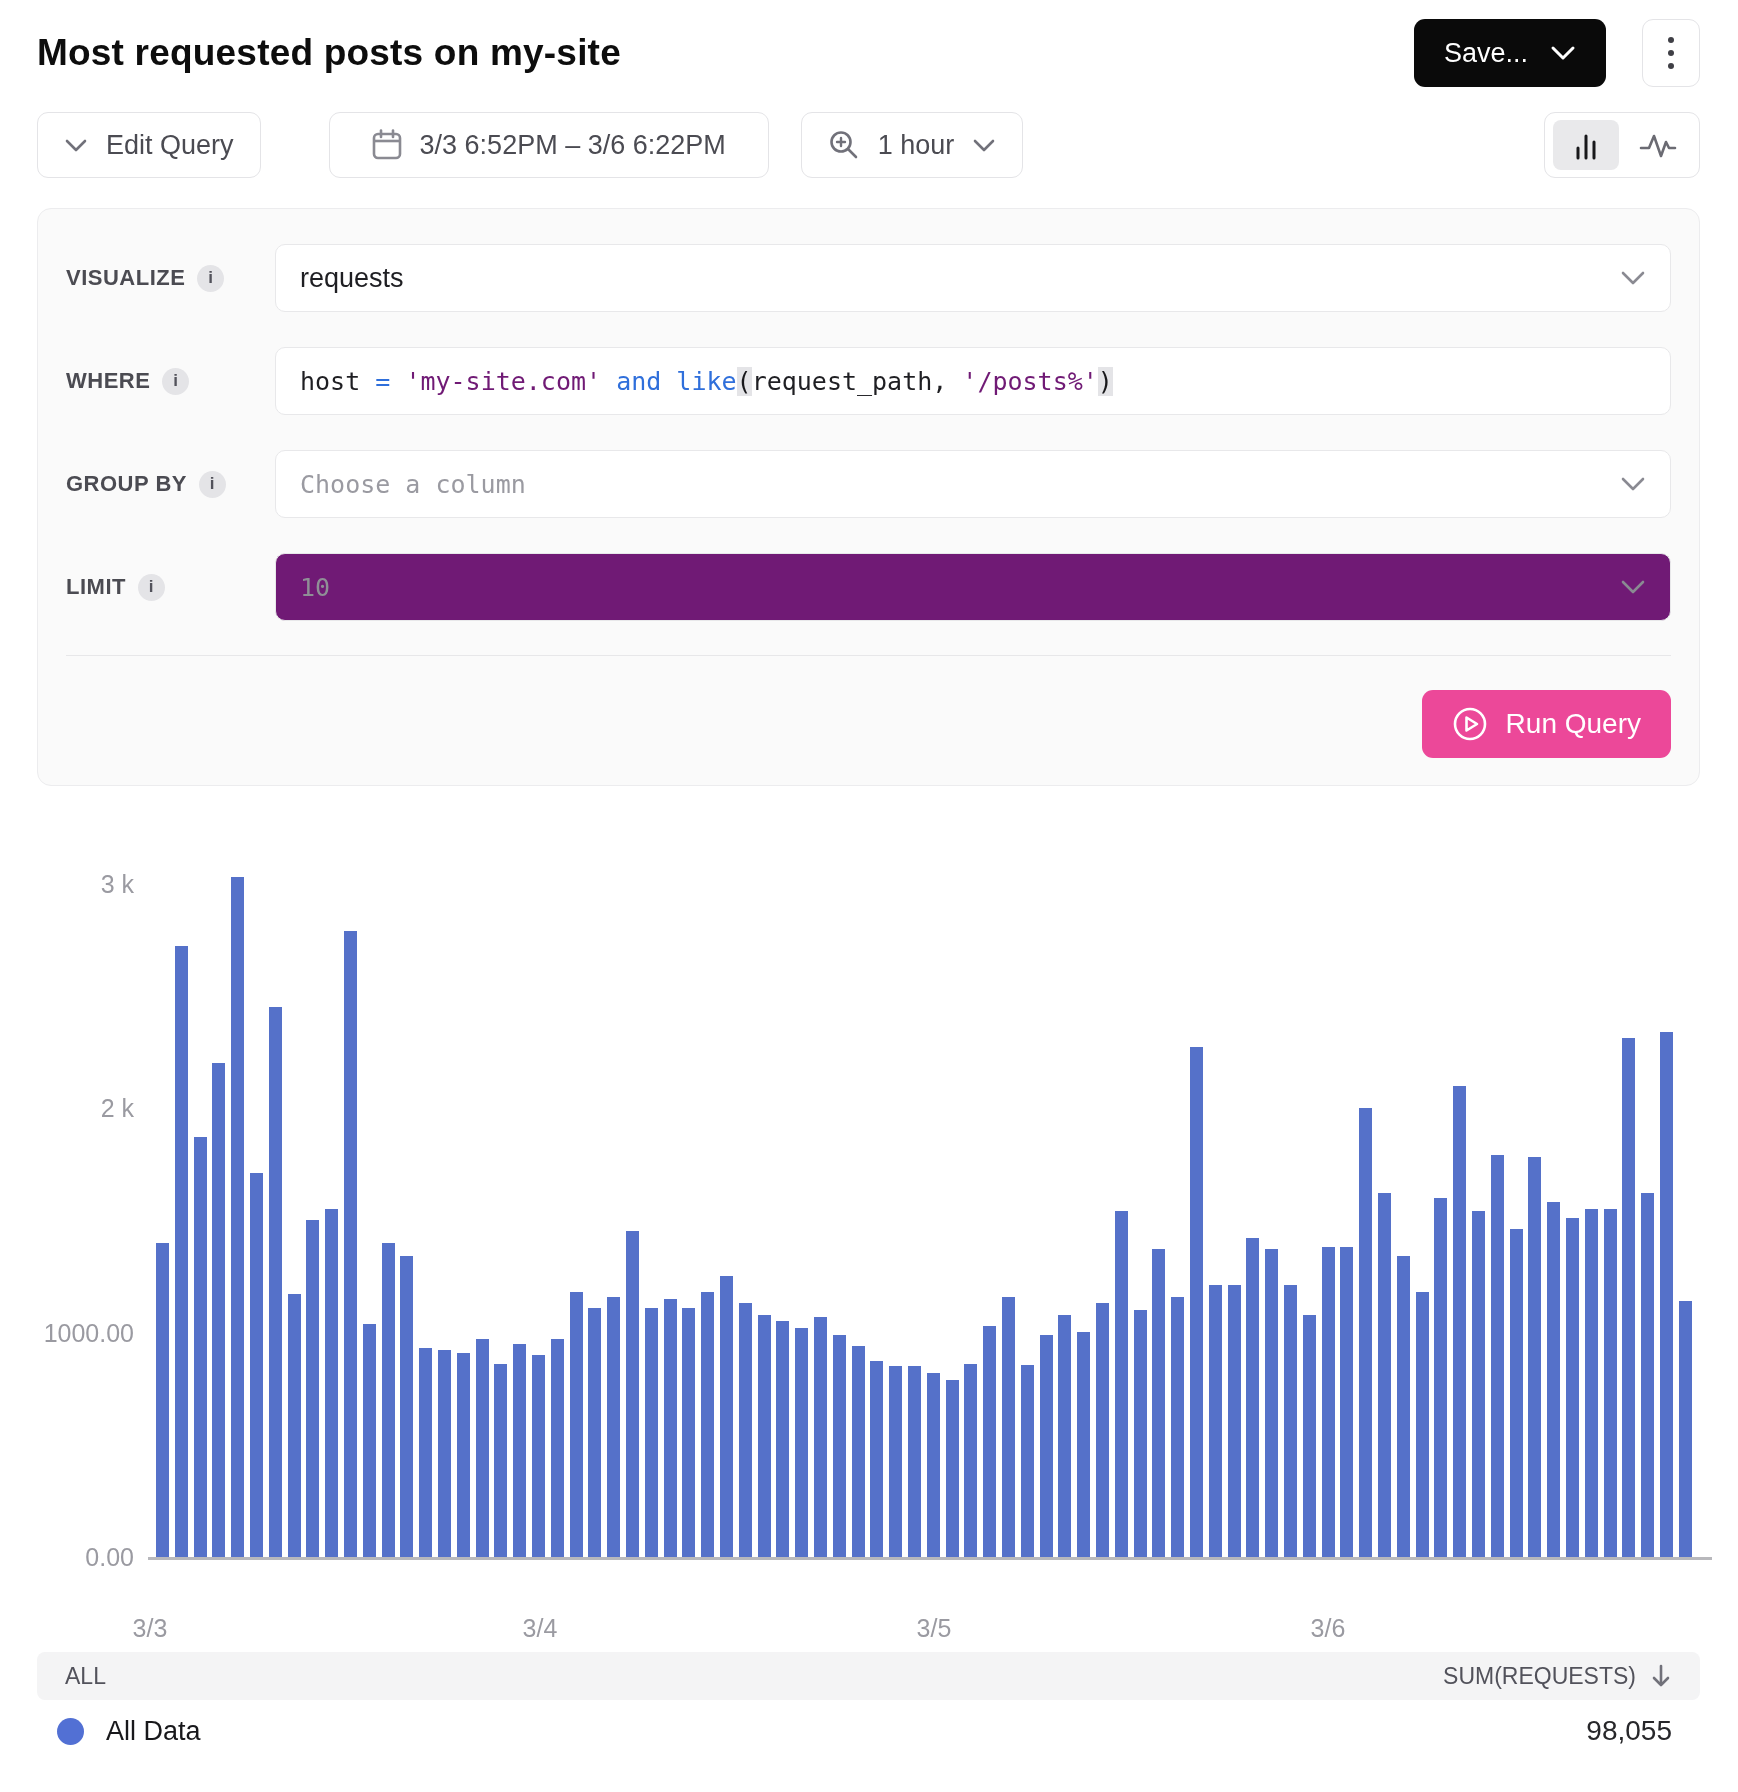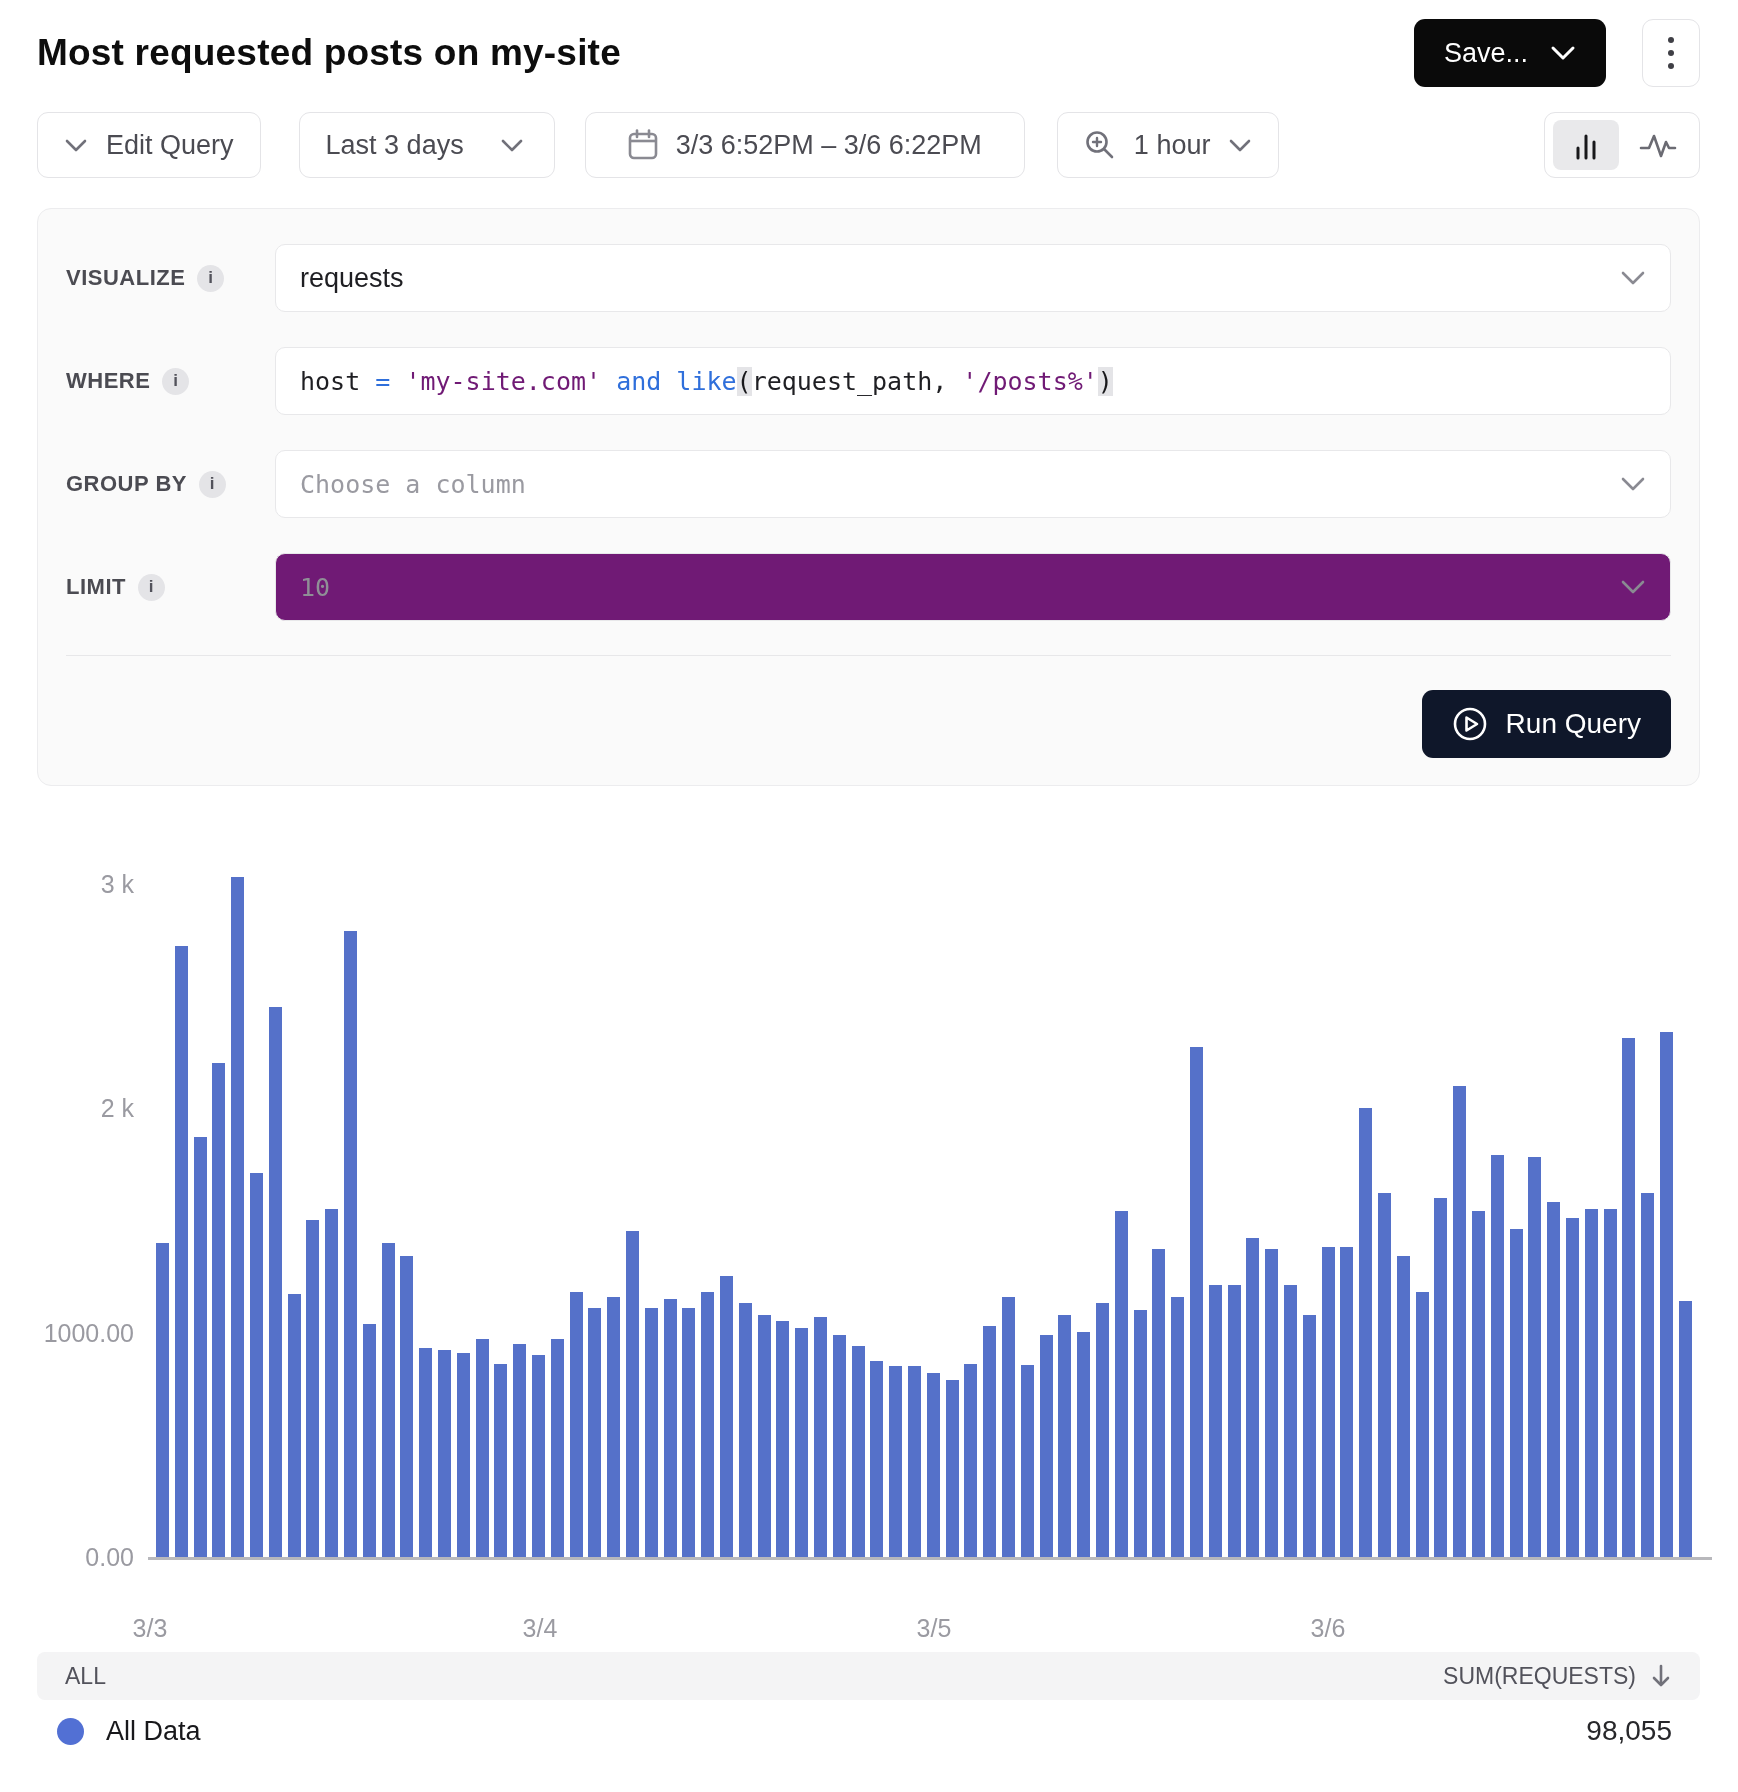--- a/index.html
+++ b/index.html
@@ -56,21 +56,21 @@
     font-size:27px; color:#1f1f23; position:relative; cursor:text; }
   .q-field .chev { margin-left:auto; flex:none; }
   .q-field.mono { font-family:"DejaVu Sans Mono", monospace; font-size:25px; }
   .q-field.disabled { background:#701a75; color:#8f8f96; }
   .placeholder { color:#9a9aa1; font-family:"DejaVu Sans Mono", monospace; font-size:25px; }
   .tok-kw { color:#2f6fdb; }
   .tok-str { color:#701a75; }
   .tok-paren { background:#e4e4e7; color:#18181b; }
   .panel-divider { height:1px; background:#e7e7e9; margin:0 0 0 0; }
   .panel-footer { display:flex; justify-content:flex-end; padding:34px 0; }
-  .run-btn { background:#0f172a; color:#fff; border:none; border-radius:11px;
+  .run-btn { background:#ec4899; color:#fff; border:none; border-radius:11px;
     height:68px; padding:0 30px; font-size:28px; font-family:inherit;
     display:flex; align-items:center; gap:18px; cursor:pointer; }
 
   
   .chart { position:absolute; left:0; top:786px; width:1738px; height:866px; }
   .ytick { position:absolute; left:0; width:134px; text-align:right;
     font-size:25px; color:#9a9aa1; }
   .xtick { position:absolute; width:120px; text-align:center;
     font-size:25px; color:#9a9aa1; top:828px; }
   .axis-line { position:absolute; left:148px; width:1564px; top:771px; height:3px;
@@ -118,28 +118,20 @@
   <div class="toolbar">
     <button class="tb-btn">
       <span>
         <svg class="glyph" width="24" height="15" viewBox="0 0 24 15">
             <polyline points="3,3 12,12 21,3" fill="none" stroke="#71717a" stroke-width="2.6" stroke-linecap="round" stroke-linejoin="round"></polyline>
           </svg>
       </span>
       <span>Edit Query</span>
     </button>
     <div class="tb-gap"></div>
-    <button class="tb-btn" style="padding-right:30px;">
-      <span>Last 3 days</span>
-      <span style="margin-left:18px;">
-        <svg class="glyph" width="24" height="15" viewBox="0 0 24 15">
-            <polyline points="3,3 12,12 21,3" fill="none" stroke="#71717a" stroke-width="2.6" stroke-linecap="round" stroke-linejoin="round"></polyline>
-          </svg>
-      </span>
-    </button>
     <div class="tb-gap" style="width:30px;"></div>
     <button class="tb-btn" style="padding:0 42px;">
       <span>
         <svg class="glyph" width="30" height="32" viewBox="0 0 30 32">
             <rect x="2" y="5" width="26" height="24" rx="4" fill="none" stroke="#8a8a92" stroke-width="2.6"></rect>
             <line x1="2" y1="12" x2="28" y2="12" stroke="#8a8a92" stroke-width="2.6"></line>
             <line x1="9" y1="1.5" x2="9" y2="8" stroke="#8a8a92" stroke-width="2.6" stroke-linecap="round"></line>
             <line x1="21" y1="1.5" x2="21" y2="8" stroke="#8a8a92" stroke-width="2.6" stroke-linecap="round"></line>
           </svg>
       </span>

